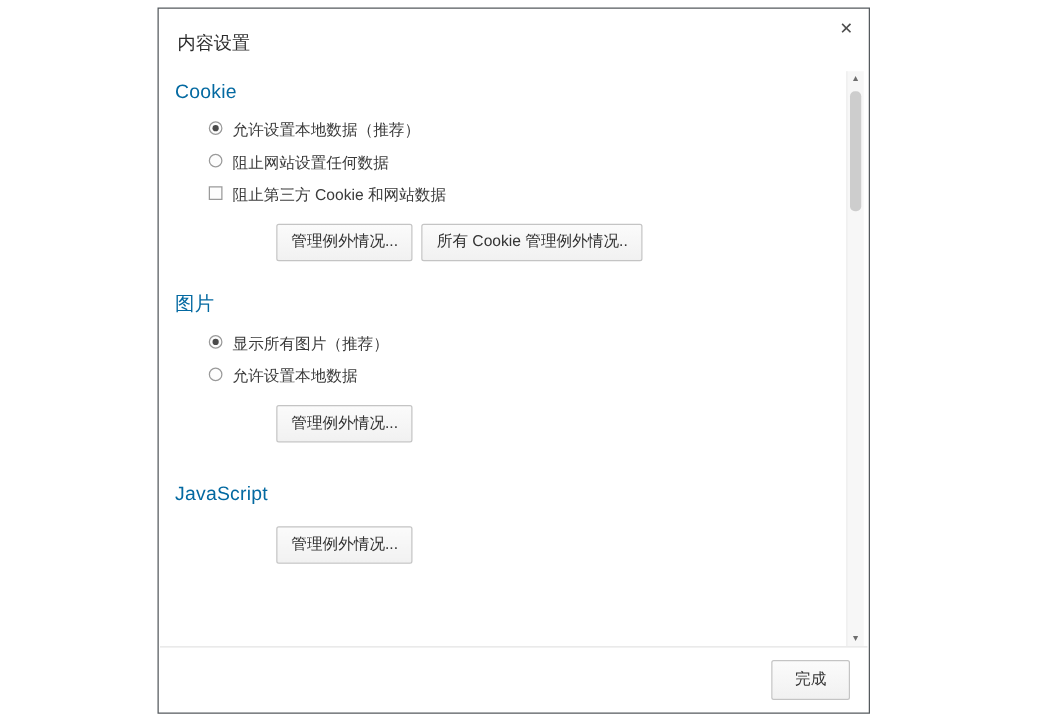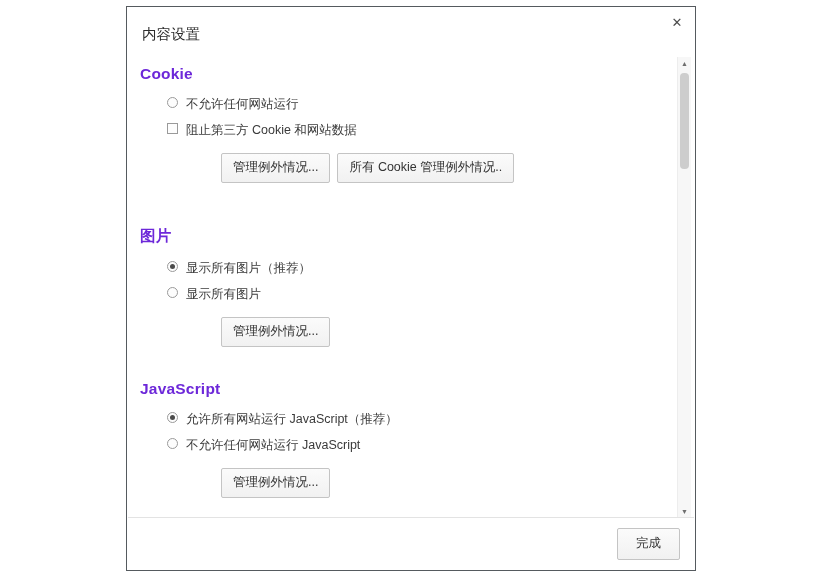--- a/index.html
+++ b/index.html
@@ -54,27 +54,26 @@
     width: 556px;
     height: 467px;
     overflow: hidden;
   }
   .content {
     position: relative;
     padding: 0 0 0 12px;
   }
   .section-head {
     font-size: 15.5px;
-    color: #6d28d9;
+    color: #0369a1;
     margin: 8px 0 0 0;
     letter-spacing: 0.2px;
-    font-weight: bold;
   }
   .sec-cookie { margin-top: 12px; }
-  .sec-images { margin-top: 43px; }
+  .sec-images { margin-top: 24px; }
   .sec-js { margin-top: 33px; }
   .opt-list {
     margin: 14px 0 0 0;
     padding: 0;
     list-style: none;
   }
   .opt {
     position: relative;
     display: flex;
     align-items: flex-start;
@@ -201,57 +200,51 @@
   <div class="dialog">
 
     <div class="dialog-title">内容设置</div>
     <div class="dialog-close">✕</div>
 
     <div class="body-scroll">
       <div class="content" id="sections-root">
           <div class="section-head sec-cookie">Cookie</div>
           <ul class="opt-list">
             <li class="opt">
+              <span class="radio checked"></span>
+              <span class="opt-label">允许设置本地数据（推荐）</span>
+            </li>
+            <li class="opt">
               <span class="radio"></span>
-              <span class="opt-label">不允许任何网站运行</span>
+              <span class="opt-label">阻止网站设置任何数据</span>
             </li>
             <li class="opt">
               <span class="checkbox"></span>
               <span class="opt-label">阻止第三方 Cookie 和网站数据</span>
             </li>
           </ul>
           <div class="btn-row">
             <button class="gbtn">管理例外情况...</button>
             <button class="gbtn">所有 Cookie 管理例外情况..</button>
           </div>
           <div class="section-head sec-images">图片</div>
           <ul class="opt-list">
             <li class="opt">
               <span class="radio checked"></span>
               <span class="opt-label">显示所有图片（推荐）</span>
             </li>
             <li class="opt">
               <span class="radio"></span>
-              <span class="opt-label">显示所有图片</span>
+              <span class="opt-label">允许设置本地数据</span>
             </li>
           </ul>
           <div class="btn-row">
             <button class="gbtn">管理例外情况...</button>
           </div>
           <div class="section-head sec-js">JavaScript</div>
-          <ul class="opt-list">
-            <li class="opt">
-              <span class="radio checked"></span>
-              <span class="opt-label">允许所有网站运行 JavaScript（推荐）</span>
-            </li>
-            <li class="opt">
-              <span class="radio"></span>
-              <span class="opt-label">不允许任何网站运行 JavaScript</span>
-            </li>
-          </ul>
           <div class="btn-row">
             <button class="gbtn">管理例外情况...</button>
           </div>
         </div>
     </div>
 
     <div class="scrollbar">
       <div class="sb-arrow sb-up">▲</div>
       <div class="sb-thumb"></div>
       <div class="sb-arrow sb-down">▼</div>

